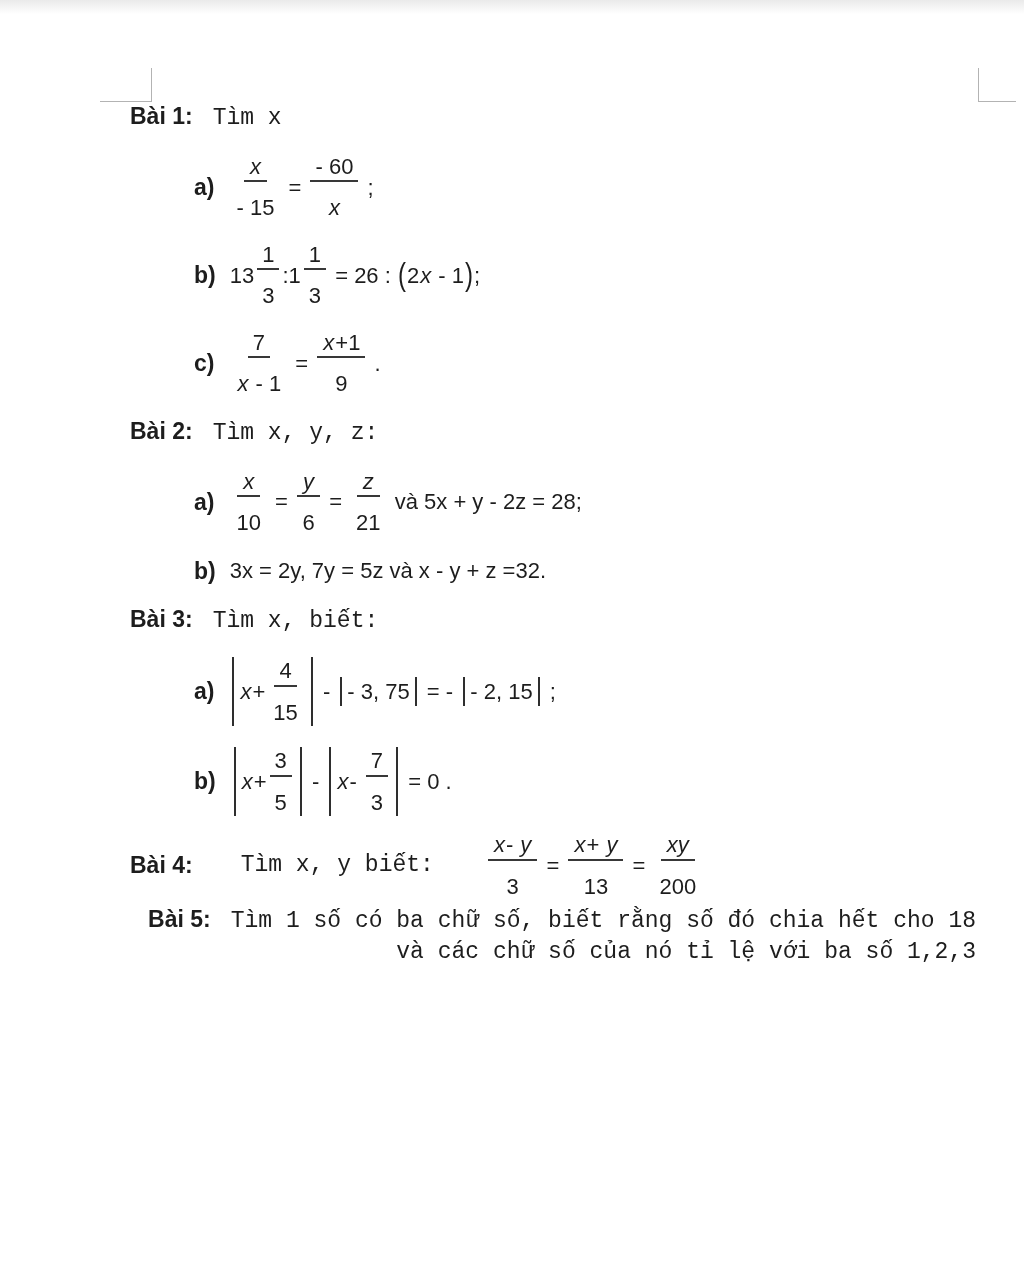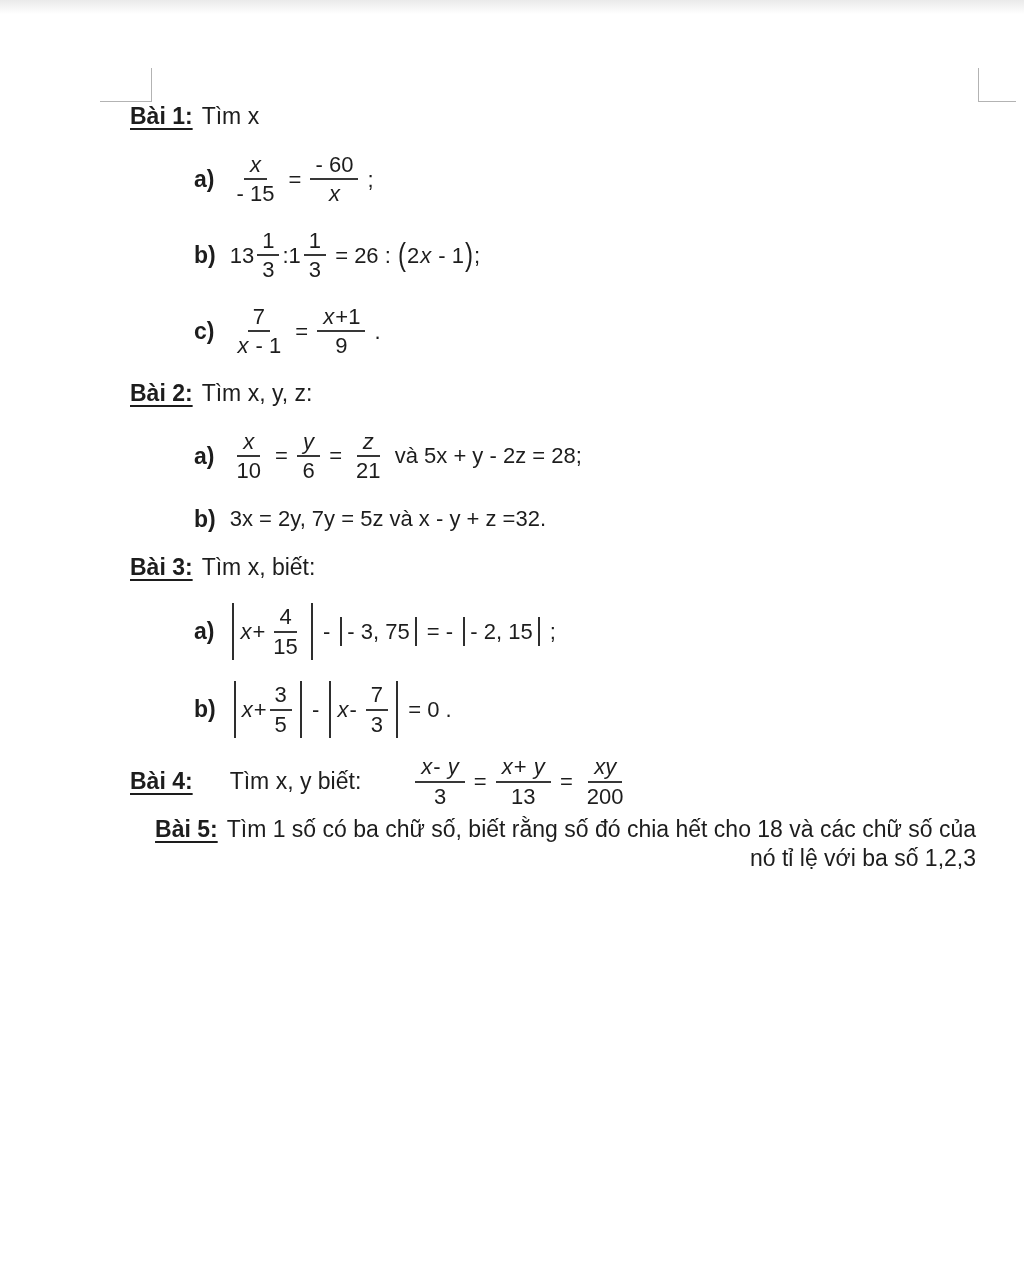--- a/index.html
+++ b/index.html
@@ -43,27 +43,26 @@
     line-height: 1.25;
   }
   .exercise + .exercise { margin-top: 20px; text-align: right; }
   .exercise.kind-inline { margin-top: 16px; }
   .exercise.kind-para { margin-top: 6px; }
   .exercise.kind-para + .exercise.kind-para { margin-top: 1px; }
 
   .ex-heading { display: flex; align-items: baseline; }
   .ex-label {
     font-weight: 700;
-    text-decoration: underline;
     text-decoration-thickness: 2px;
     text-underline-offset: 4px;
-    margin-right: 9px;
+    margin-right: 20px;
     white-space: pre;
   }
-  .ex-title { white-space: pre-wrap; }
+  .ex-title { white-space: pre-wrap; font-family: Liberation Mono, monospace; }
 
   .kind-para .ex-heading { display: block; line-height: 1.27; }
   .kind-para .ex-label { display: inline; }
   .kind-para .ex-title { display: inline; }
 
   .kind-inline .ex-heading { display: flex; align-items: center; gap: 28px; }
   .kind-inline .ex-title { margin-right: 23px; }
 
   .item-row {
     display: flex;
@@ -93,21 +92,21 @@
   }
   .frac .num, .frac .den {
     display: inline-flex;
     align-items: baseline;
     justify-content: center;
     line-height: 1.16;
     padding: 0 5px;
     white-space: pre;
   }
   .frac .num { border-bottom: 2px solid #383838; padding-bottom: 1px; }
-  .frac .den { padding-top: 1px; }
+  .frac .den { padding-top: 13px; }
 
   .abs {
     display: inline-flex;
     align-items: center;
     border-left: 2px solid #2e2e2e;
     border-right: 2px solid #2e2e2e;
     padding: 1px 5px;
     margin: 0 4px;
   }
 

